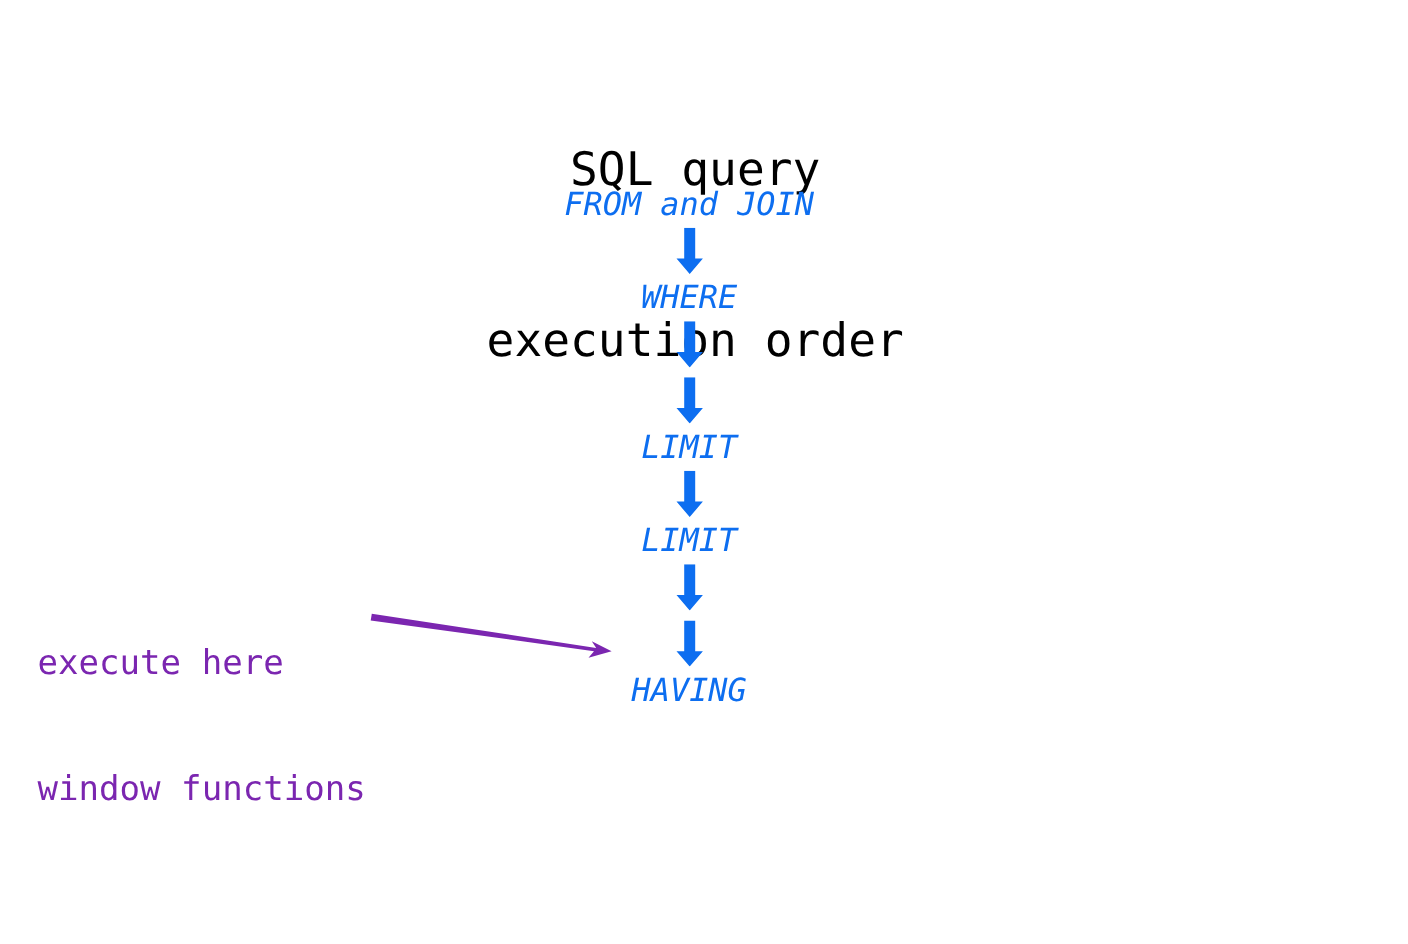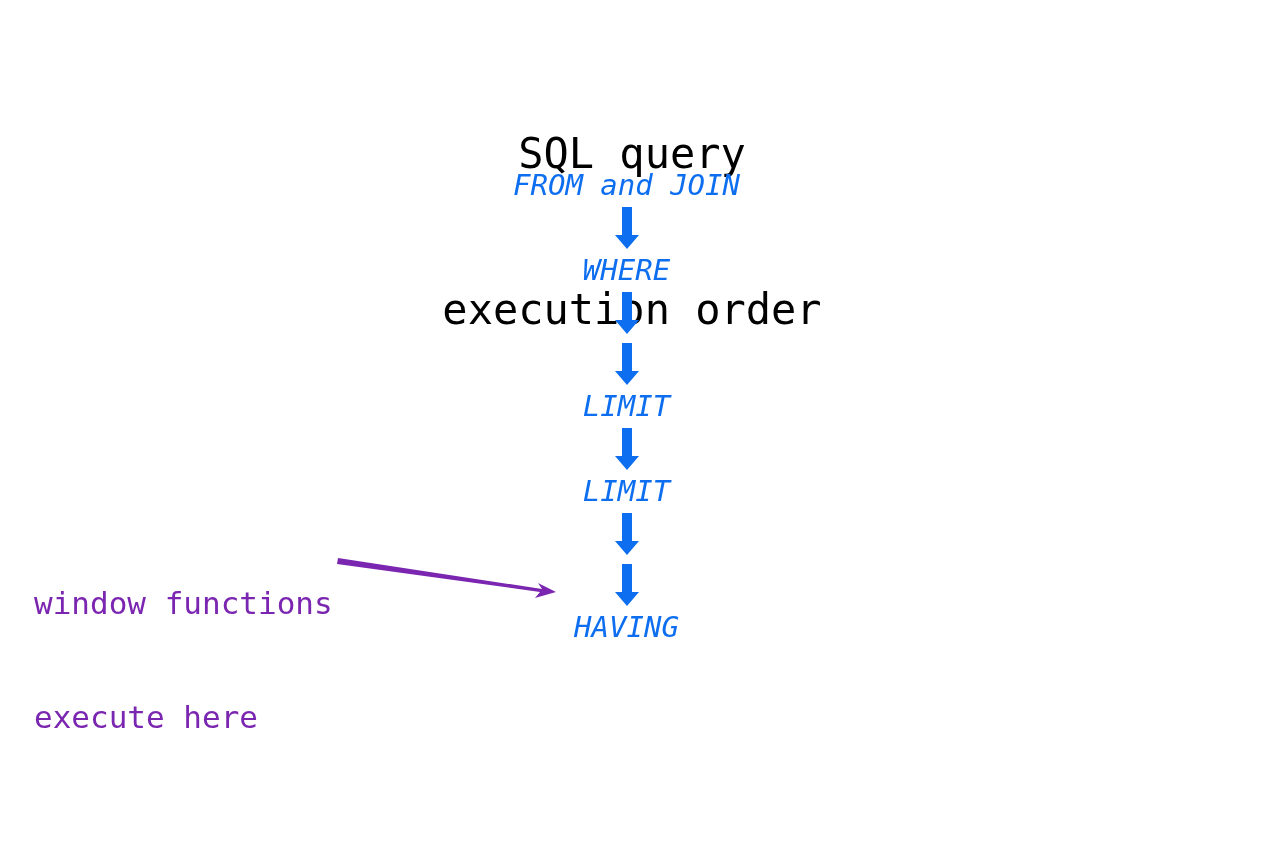--- a/index.html
+++ b/index.html
@@ -124,21 +124,21 @@
     </svg>
 
     <svg class="flow-arrow" viewBox="0 0 26 42" aria-hidden="true">
       <path d="M8 0 H18 V28 H25 L13 42 L1 28 H8 Z" fill="#0d6ef0"></path>
     </svg>
 
     <div class="flow-step">HAVING</div>
   </div>
 
   <div class="annotation">
+    <span class="annotation-line">execute here</span>
     <span class="annotation-line">window functions</span>
-    <span class="annotation-line">execute here</span>
   </div>
 
   <svg class="annotation-arrow" viewBox="0 0 240 62" aria-hidden="true">
     <path d="M8 13 L212 44 L208 38 L226 47 L205 53 L210 47 L7 19 Z" fill="#7B26B0"></path>
   </svg>
 
 </div>
 
 </body></html>

